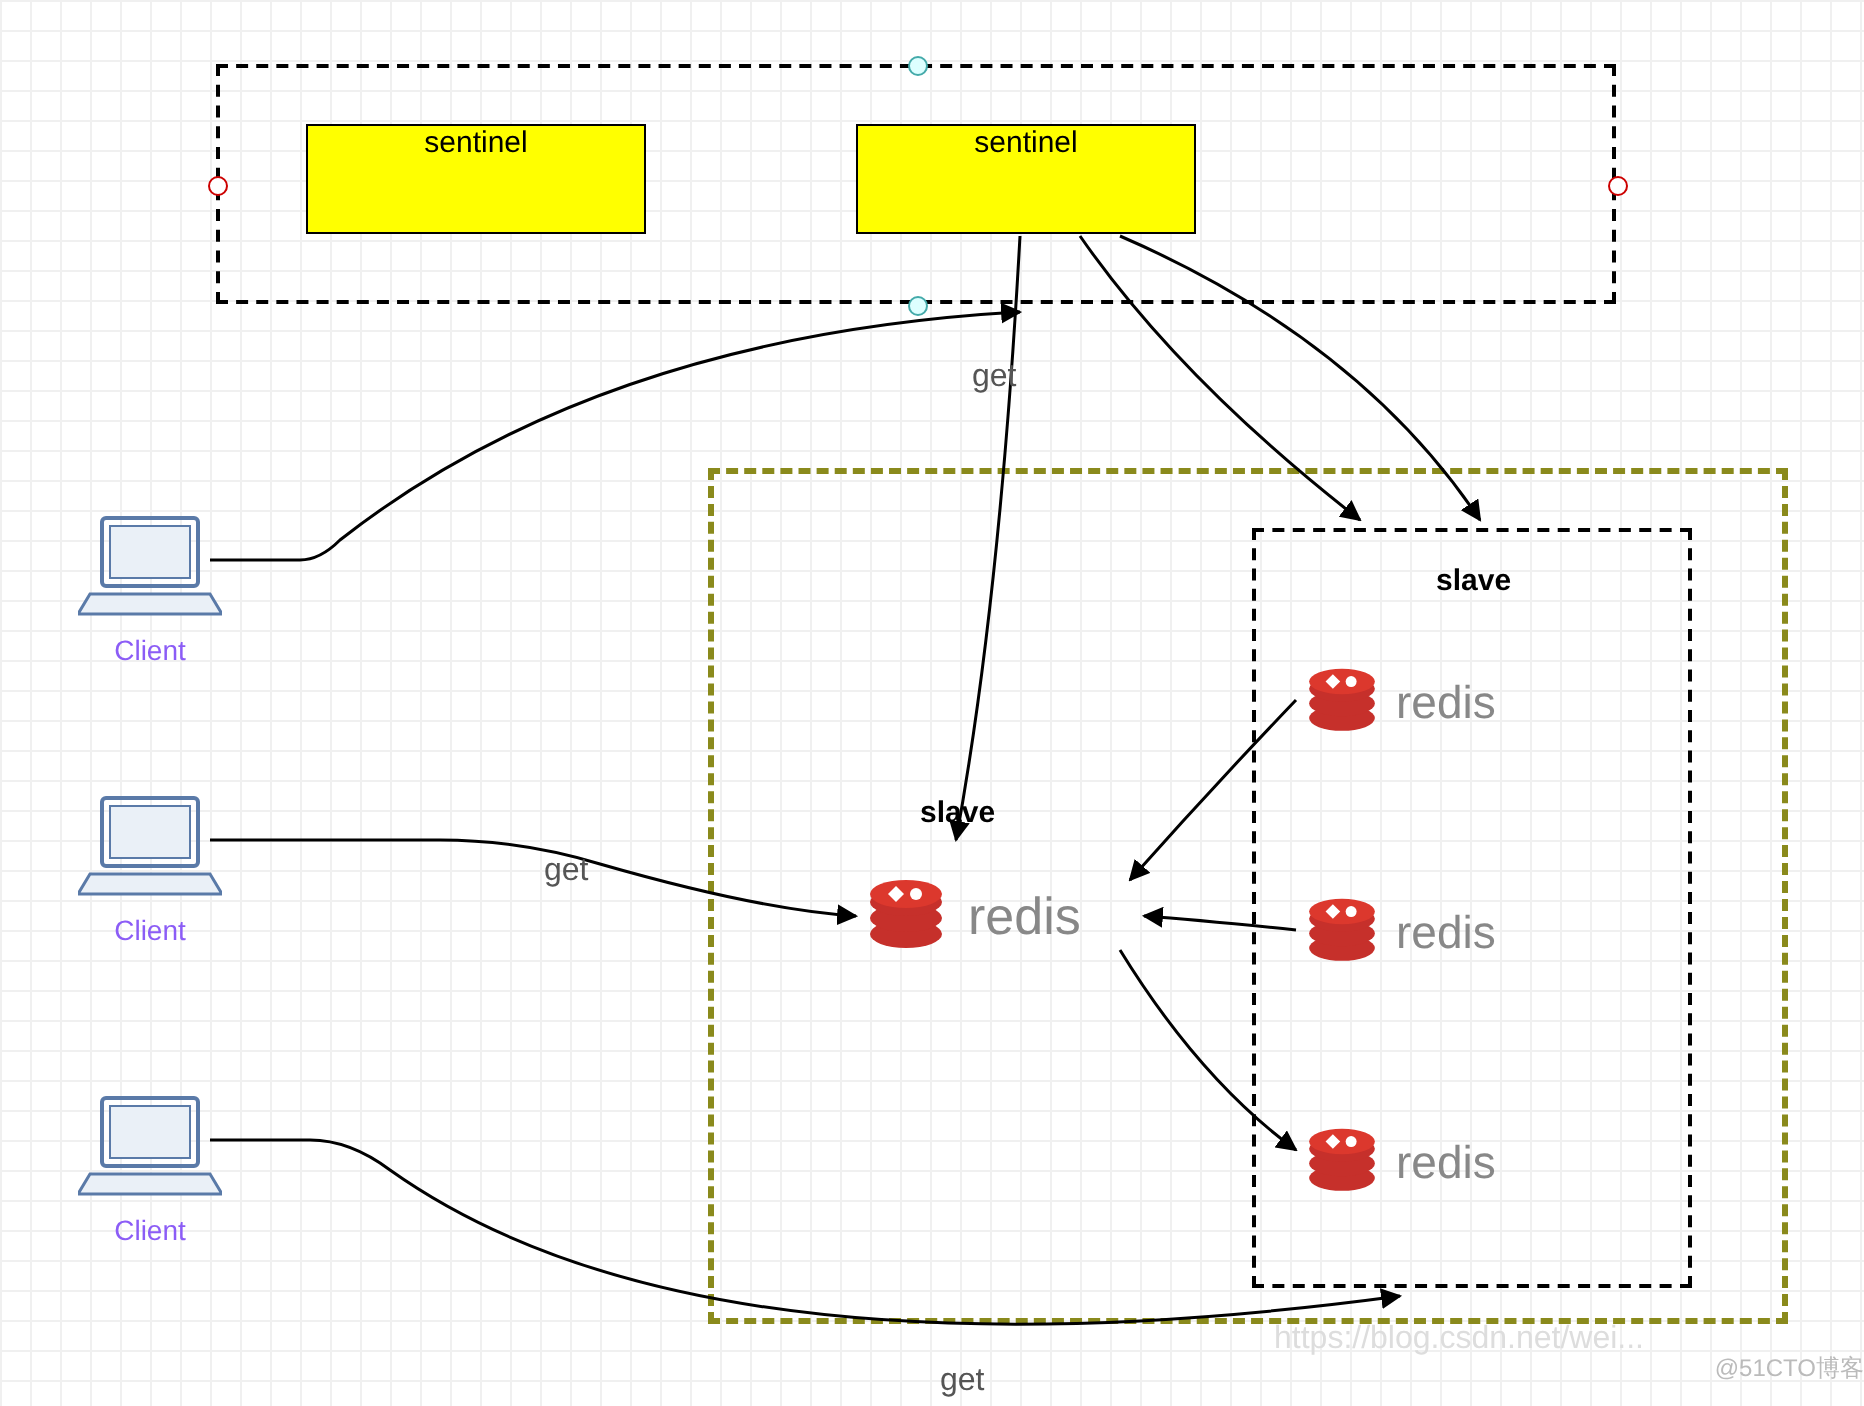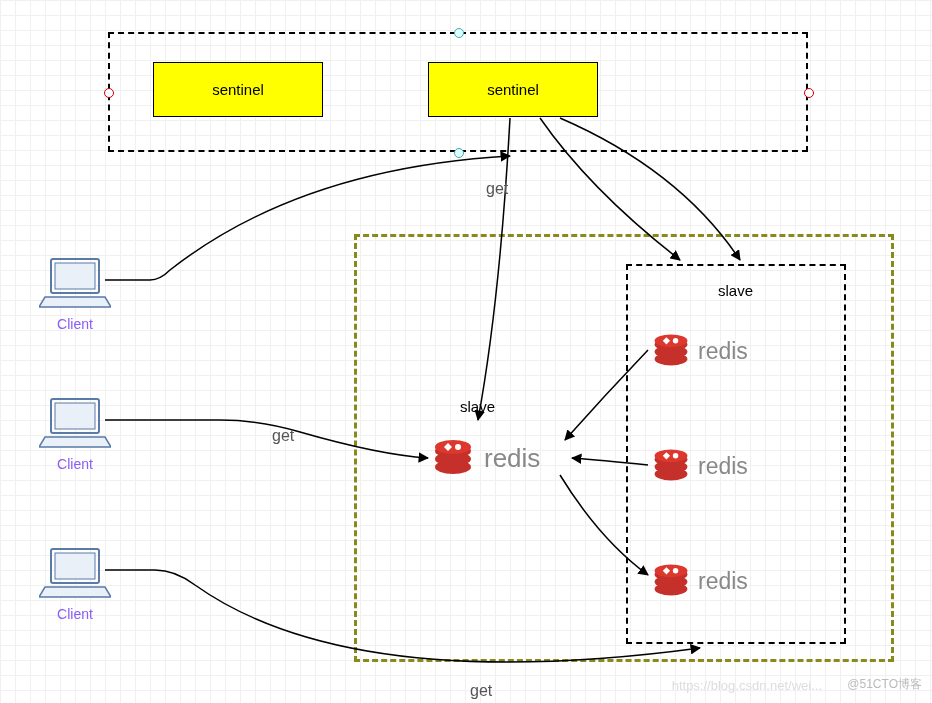--- a/index.html
+++ b/index.html
@@ -9,26 +9,26 @@
     background-image:
       linear-gradient(#f0f0f0 1px,transparent 1px),
       linear-gradient(90deg,#f0f0f0 1px,transparent 1px),
       linear-gradient(#e6e6e6 1px,transparent 1px),
       linear-gradient(90deg,#e6e6e6 1px,transparent 1px);
     background-size:15px 15px,15px 15px,75px 75px,75px 75px;
   }
   .box{position:absolute;box-sizing:border-box}
   .dashed-black{border:2px dashed #000}
   .dashed-olive{border:3px dashed #8a8a1c}
-  .sentinel{background:#ffff00;border:1px solid #000;display:flex;align-items:center;justify-content:center;font-size:15px}
+  .sentinel{background:#ffff00;border:1px solid #000;display:flex;justify-content:center;font-size:15px}
   .label{position:absolute;font-size:14px;color:#8b5cf6}
-  .label.bold{font-weight:normal;font-size:15px;color:#000}
+  .label.bold{font-weight:bold;font-size:15px;color:#000}
   .small{font-size:16px;color:#555}
-  .watermark{position:absolute;right:10px;bottom:10px;font-size:12px;color:#bbb}
-  .watermark2{position:absolute;right:110px;bottom:10px;font-size:13px;color:#ddd}
+  .watermark{position:absolute;right:0;bottom:10px;font-size:12px;color:#bbb}
+  .watermark2{position:absolute;right:110px;bottom:24px;font-size:16px;color:#ddd}
   svg.lines{position:absolute;inset:0;pointer-events:none}
   .handle{position:absolute;width:8px;height:8px;border:1px solid #c00;background:#fff;border-radius:50%}
   .handle.blue{border:1px solid #4aa;background:#dff}
 </style>
 </head>
 <body>
 
 <div class="canvas">
   <div class="grid"></div>
 

